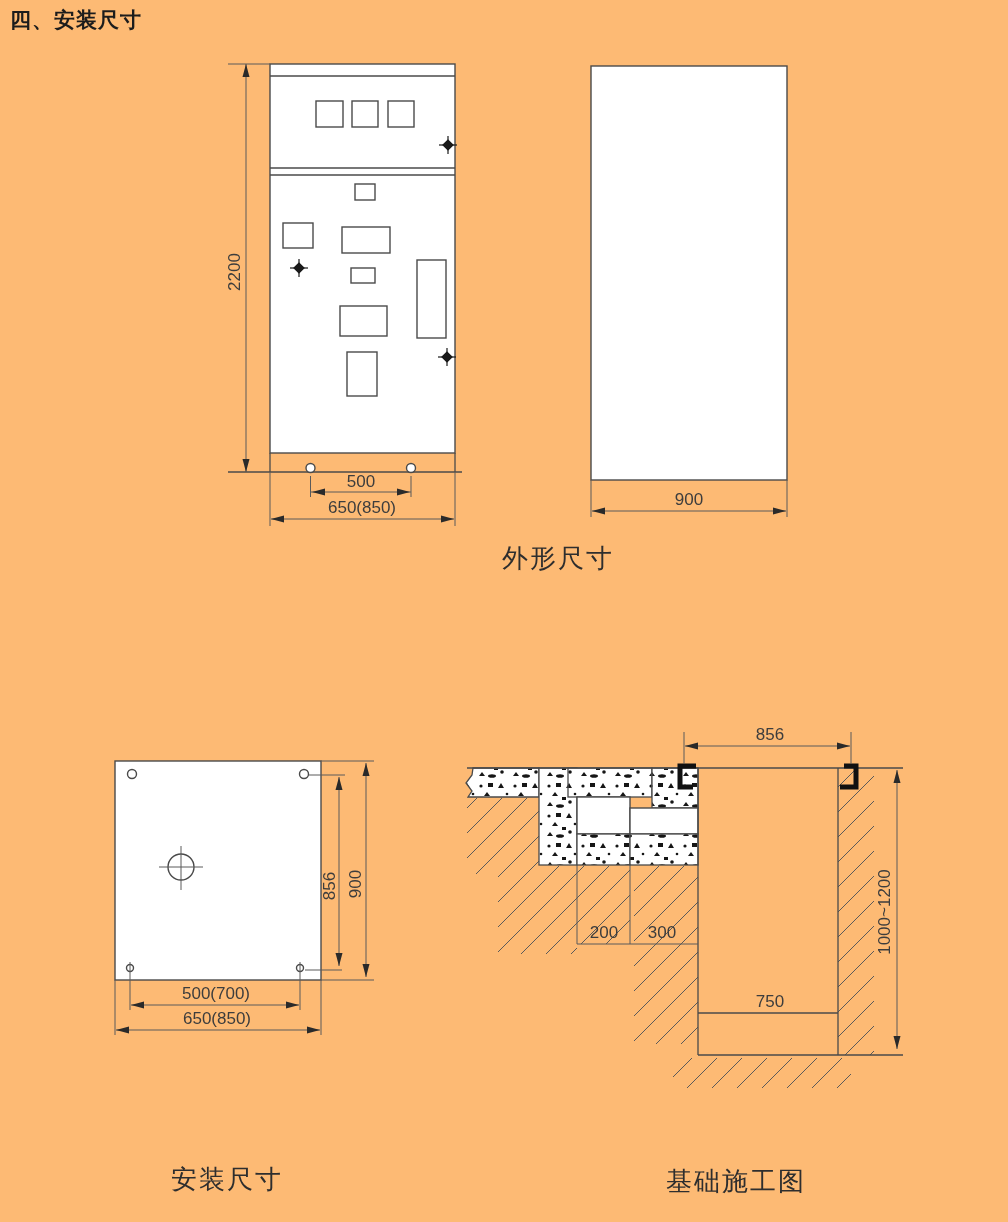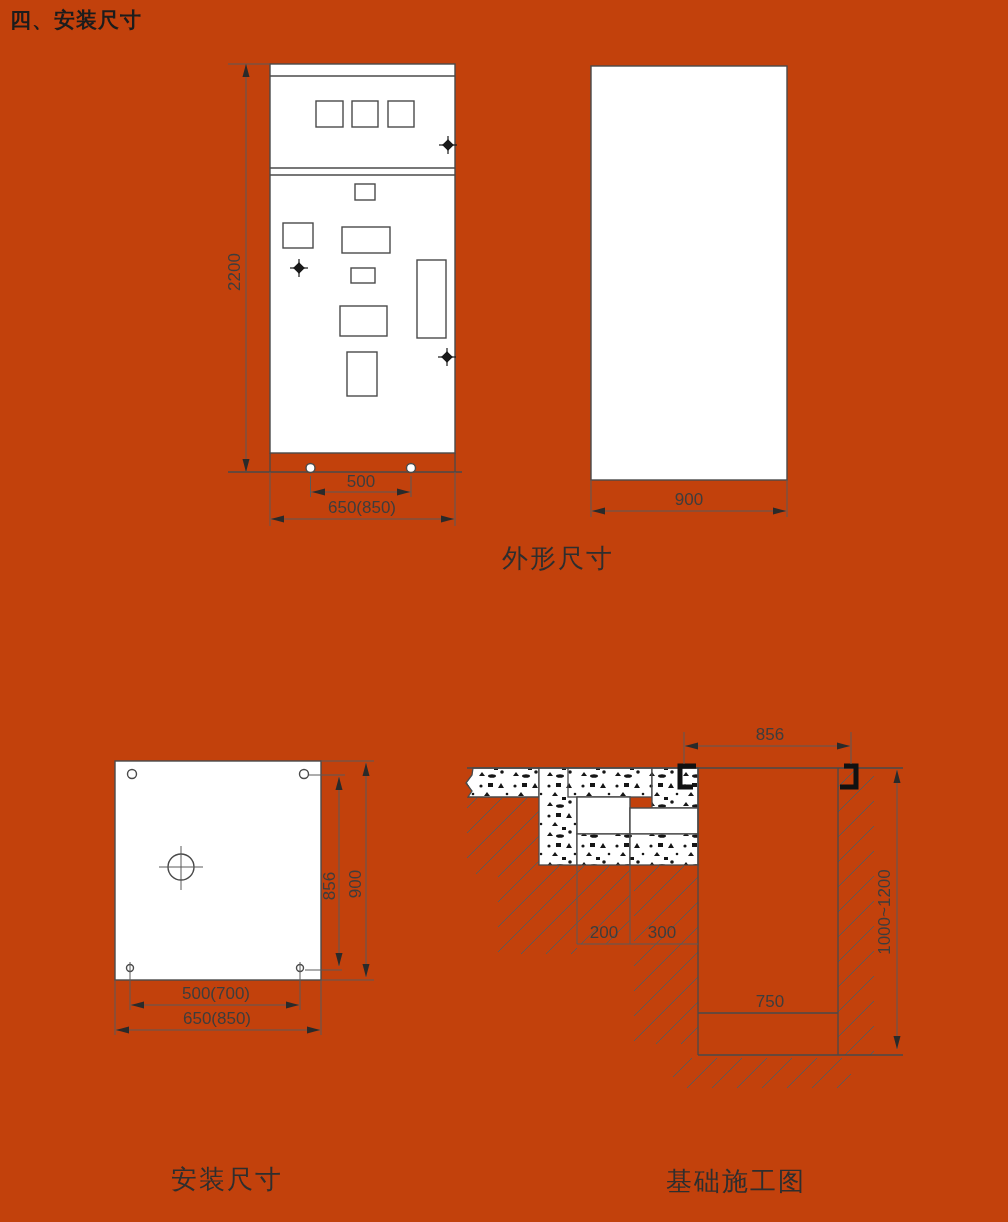--- a/index.html
+++ b/index.html
@@ -1,16 +1,16 @@
 <!DOCTYPE html>
 <html><head>
 <meta charset="utf-8">
 <style>
   html,body{margin:0;padding:0;background:#fff;}
-  .canvas{position:relative;width:1008px;height:1222px;background:#c2410c;overflow:hidden;
+  .canvas{position:relative;width:1008px;height:1222px;background:#fdba74;overflow:hidden;
           font-family:"Liberation Sans", sans-serif;}
   .page-title{position:absolute;left:10px;top:6px;margin:0;font-size:21px;font-weight:bold;
               color:#1c1c1c;letter-spacing:1px;}
   svg{position:absolute;left:0;top:0;}
   .ln{stroke:#4a4a4a;stroke-width:1.3;fill:none;}
   .thin{stroke:#5a5a5a;stroke-width:1;fill:none;}
   .box{stroke:#4a4a4a;stroke-width:1.4;fill:#fff;}
   .conc{stroke:#4a4a4a;stroke-width:1.3;fill:url(#speckle);}
   .arw{fill:#2a2a2a;stroke:none;}
   .dimtxt{font-size:17px;fill:#3d3d3d;text-anchor:middle;}

